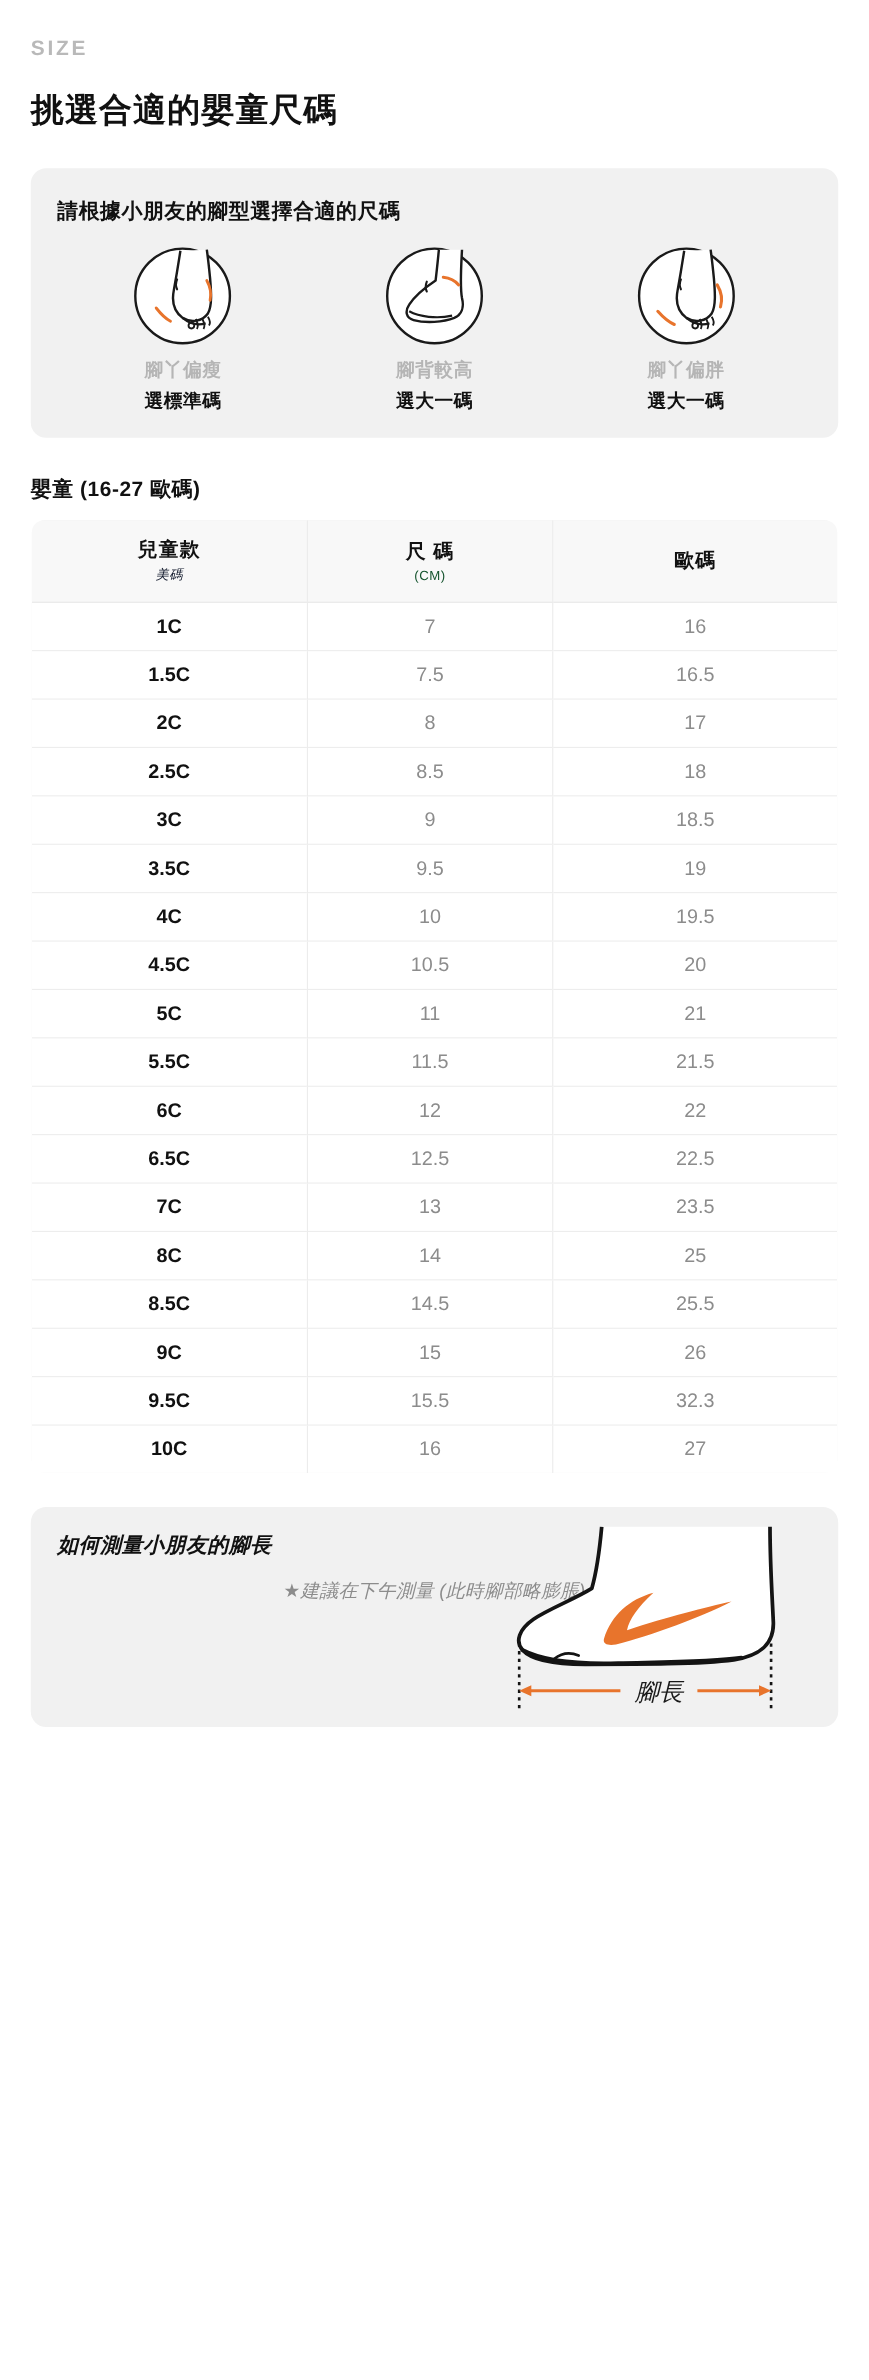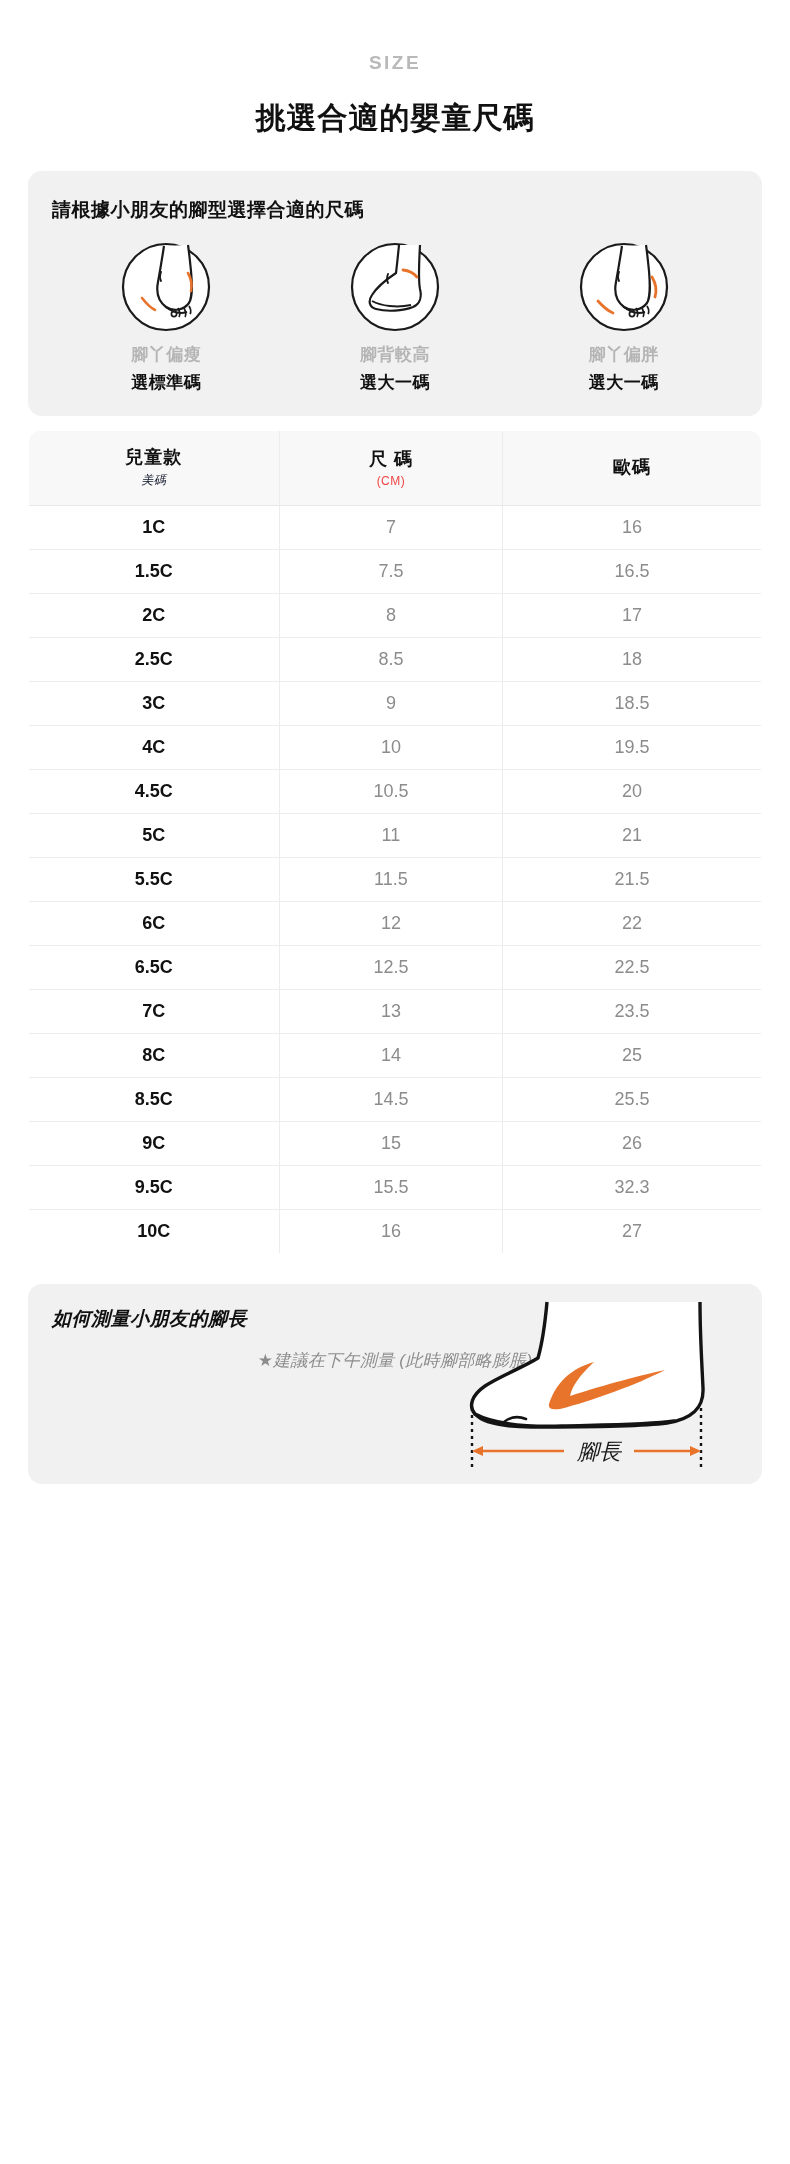--- a/index.html
+++ b/index.html
@@ -10,21 +10,21 @@
     color: #111111;
   }
   .page {
     width: 790px;
     min-height: 2164px;
     position: relative;
     padding: 0 28px;
   }
 
   
-  .header { padding-top: 52px; text-align: center; }
+  .header { padding-top: 34px; }
   .eyebrow {
     font-size: 19px;
     letter-spacing: 2.5px;
     color: #b9b9b9;
     font-weight: 700;
   }
   .page-title {
     margin-top: 24px;
     font-size: 30px;
     font-weight: 700;
@@ -103,21 +103,21 @@
   .th-main {
     font-size: 18px;
     color: #111;
     letter-spacing: 1px;
   }
   .th-sub {
     display: block;
     margin-top: 3px;
     font-size: 12px;
     font-weight: 400;
-    color: #ef4444;
+    color: #14532d;
     letter-spacing: .5px;
   }
   .th-sub.dark { color: #0f172a; font-style: italic; }
 
   .size-table tbody td {
     height: 44px;
     text-align: center;
     font-size: 18px;
     border-top: 1px solid #ededed;
     background: #ffffff;
@@ -213,20 +213,21 @@
           <path d="M76 38 q6 10 3 20" fill="none" stroke="#e8742c" stroke-width="2.8" stroke-linecap="round"></path>
           <path d="M22 62 q8 9 15 12" fill="none" stroke="#e8742c" stroke-width="2.8" stroke-linecap="round"></path>
         </svg>
         <div class="ft-kind">腳丫偏胖</div>
         <div class="ft-advice">選大一碼</div>
       </div>
 
     </div>
   </div>
 
+  <div class="table-heading">嬰童 (16-27 歐碼)</div>
 
   <table class="size-table">
     <colgroup>
         <col class="c1">
         <col class="c2">
         <col class="c3">
       </colgroup>
     <thead>
       <tr>
         <th>
@@ -262,20 +263,25 @@
           <td class="cell-us">2.5C</td>
           <td class="cell-cm">8.5</td>
           <td class="cell-eu">18</td>
         </tr>
         <tr>
           <td class="cell-us">3C</td>
           <td class="cell-cm">9</td>
           <td class="cell-eu">18.5</td>
         </tr>
         <tr>
+          <td class="cell-us">3.5C</td>
+          <td class="cell-cm">9.5</td>
+          <td class="cell-eu">19</td>
+        </tr>
+        <tr>
           <td class="cell-us">4C</td>
           <td class="cell-cm">10</td>
           <td class="cell-eu">19.5</td>
         </tr>
         <tr>
           <td class="cell-us">4.5C</td>
           <td class="cell-cm">10.5</td>
           <td class="cell-eu">20</td>
         </tr>
         <tr>

